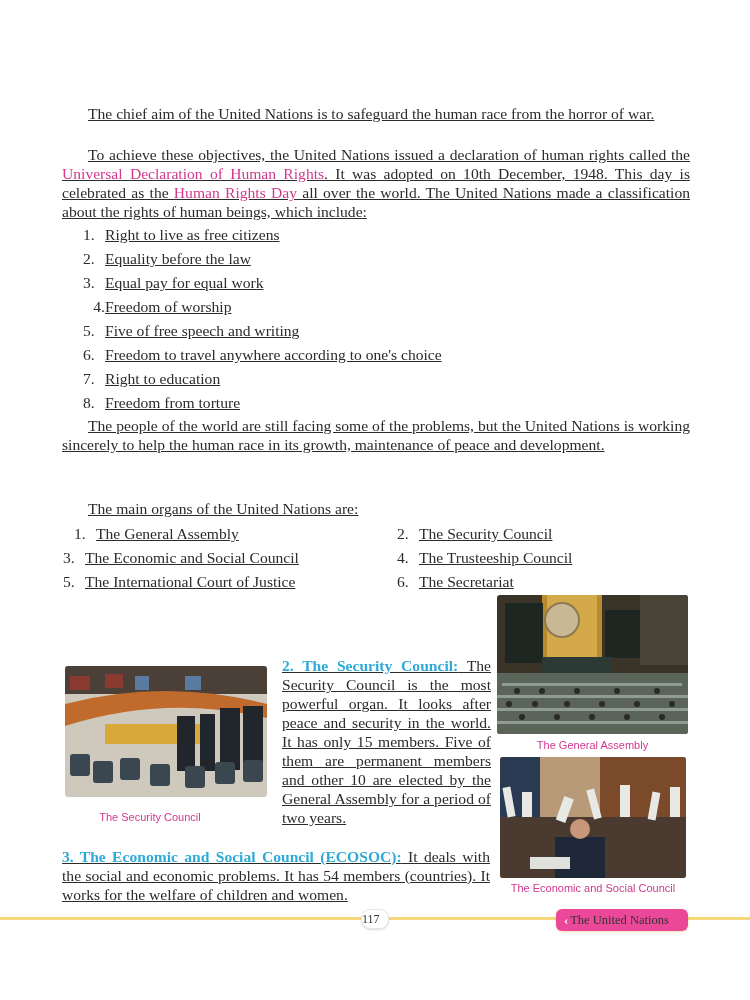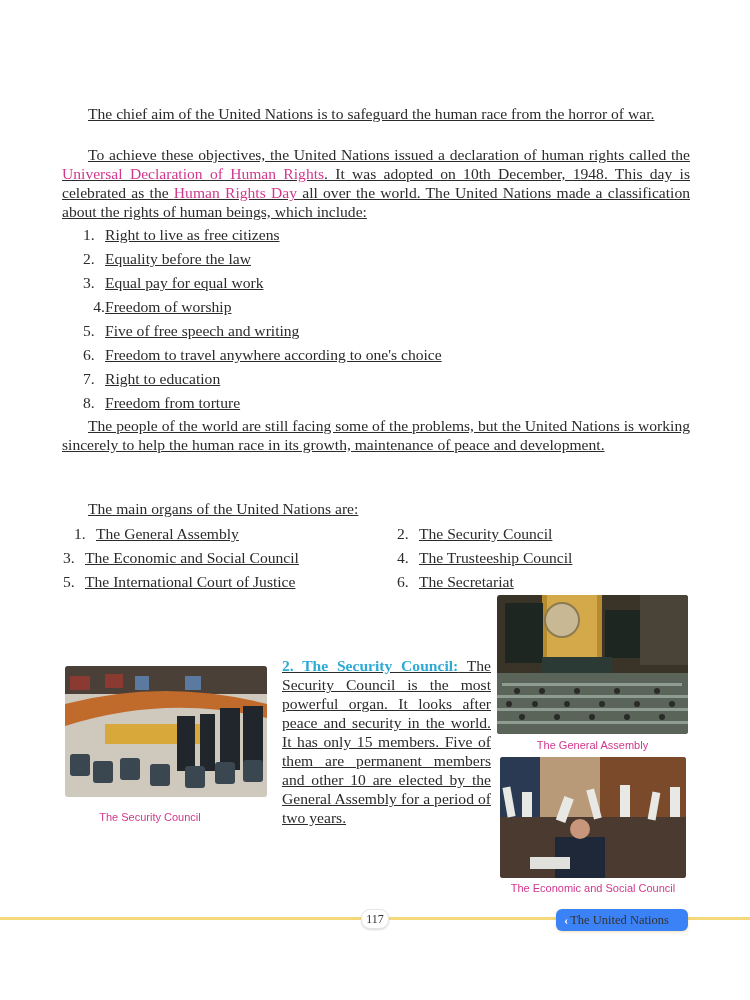--- a/index.html
+++ b/index.html
@@ -12,22 +12,22 @@
   .pink { color: #d1388e; }
   .list-item { position: absolute; left: 83px; }
   .list-item .num { display: inline-block; width: 22px; }
   .heading-pink { position: absolute; left: 63px; top: 476px; color: #d62c87; font-weight: bold; font-size: 16px; font-family: "Liberation Serif", "DejaVu Serif", serif; }
   .organ { position: absolute; }
   .organ .num { display: inline-block; width: 22px; }
   .blue-head { color: #2eaad6; font-weight: bold; }
   .photo { position: absolute; border-radius: 3px; overflow: hidden; box-shadow: 0 0 6px 2px rgba(255,255,255,0.9) inset; }
   .caption { position: absolute; font-family: "Liberation Sans", "DejaVu Sans", sans-serif; font-size: 11px; color: #d1388e; text-align: center; }
   .footer-line { position: absolute; top: 917px; height: 3px; background: #f5d87a; }
-  .page-num { position: absolute; left: 361px; top: 909px; width: 28px; height: 20px; border-radius: 9px; background: #fff; border: 1px solid #e6e6e6; text-align: center; font-family: "Liberation Serif", serif; font-size: 12px; line-height: 18px; color: #333; box-shadow: 0 1px 2px rgba(0,0,0,0.15); }
-  .chapter-tab { position: absolute; left: 556px; top: 909px; width: 132px; height: 22px; border-radius: 6px; background: #3b82f6; font-family: "Liberation Serif", serif; font-size: 12.5px; line-height: 22px; color: #333; padding-left: 8px; box-shadow: 0 1px 3px rgba(200,150,0,0.3); }
+  .page-num { position: absolute; left: 361px; top: 909px; width: 28px; height: 20px; border-radius: 9px; background: #fff; border: 1px solid #e6e6e6; font-family: "Liberation Serif", serif; font-size: 12px; line-height: 18px; color: #333; box-shadow: 0 1px 2px rgba(0,0,0,0.15); }
+  .chapter-tab { position: absolute; left: 556px; top: 909px; width: 132px; height: 22px; border-radius: 6px; background: #ec4899; font-family: "Liberation Serif", serif; font-size: 12.5px; line-height: 22px; color: #333; padding-left: 8px; box-shadow: 0 1px 3px rgba(200,150,0,0.3); }
   .chapter-tab .chev { color: #ffffff; font-weight: bold; margin-right: 2px; }
 </style>
 </head>
 <body>
 
 <div class="page">
 
   <p class="para txt indent" style="top:104px;">The chief aim of the United Nations is to safeguard the human race from the horror of war.</p>
 
   <p class="para txt indent" style="top:145px;"><span>To achieve these objectives, the United Nations issued a declaration of human rights called the </span><span class="pink">Universal Declaration of Human Rights</span><span>. It was adopted on 10th December, 1948. This day is celebrated as the </span><span class="pink">Human Rights Day</span><span> all over the world. The United Nations made a classification  about the rights of human beings, which include:</span></p>
@@ -52,20 +52,21 @@
     <div class="organ txt" style="left:397px;top:524px;"><span class="num">2.</span><span>The Security Council</span></div>
     <div class="organ txt" style="left:63px;top:548px;"><span class="num">3.</span><span>The Economic and Social Council</span></div>
     <div class="organ txt" style="left:397px;top:548px;"><span class="num">4.</span><span>The Trusteeship Council</span></div>
     <div class="organ txt" style="left:63px;top:572px;"><span class="num">5.</span><span>The International Court of Justice</span></div>
     <div class="organ txt" style="left:397px;top:572px;"><span class="num">6.</span><span>The Secretariat</span></div>
   </div>
 
 
   <p class="txt" style="position:absolute;left:282px;top:656px;width:209px;text-align:justify;"><span class="blue-head">2. The Security Council:</span><span> The Security Council is the most powerful organ. It looks after peace and security in the world. It has only 15 members. Five of them are permanent members and other 10 are elected by the General Assembly for a period of two years.</span></p>
 
+  <p class="txt" style="position:absolute;left:62px;top:847px;width:428px;text-align:justify;"><span class="blue-head">3. The Economic and Social Council (ECOSOC):</span><span> It deals with the social and economic problems. It has 54 members (countries). It works for the welfare of children and women.</span></p>
 
   <div class="photo" style="left:497px;top:595px;width:191px;height:139px;">
     <svg width="191" height="139" viewBox="0 0 191 139">
       <rect width="191" height="139" fill="#3a3428"></rect>
       <rect x="45" y="0" width="60" height="80" fill="#b88a2e"></rect>
       <rect x="50" y="0" width="50" height="75" fill="#d4a94a"></rect>
       <circle cx="65" cy="25" r="17" fill="#c9b894" stroke="#8c7a52" stroke-width="2"></circle>
       <rect x="8" y="8" width="38" height="60" fill="#1e2622"></rect>
       <rect x="108" y="15" width="35" height="48" fill="#1e2622"></rect>
       <rect x="143" y="0" width="48" height="70" fill="#4a4438"></rect>

